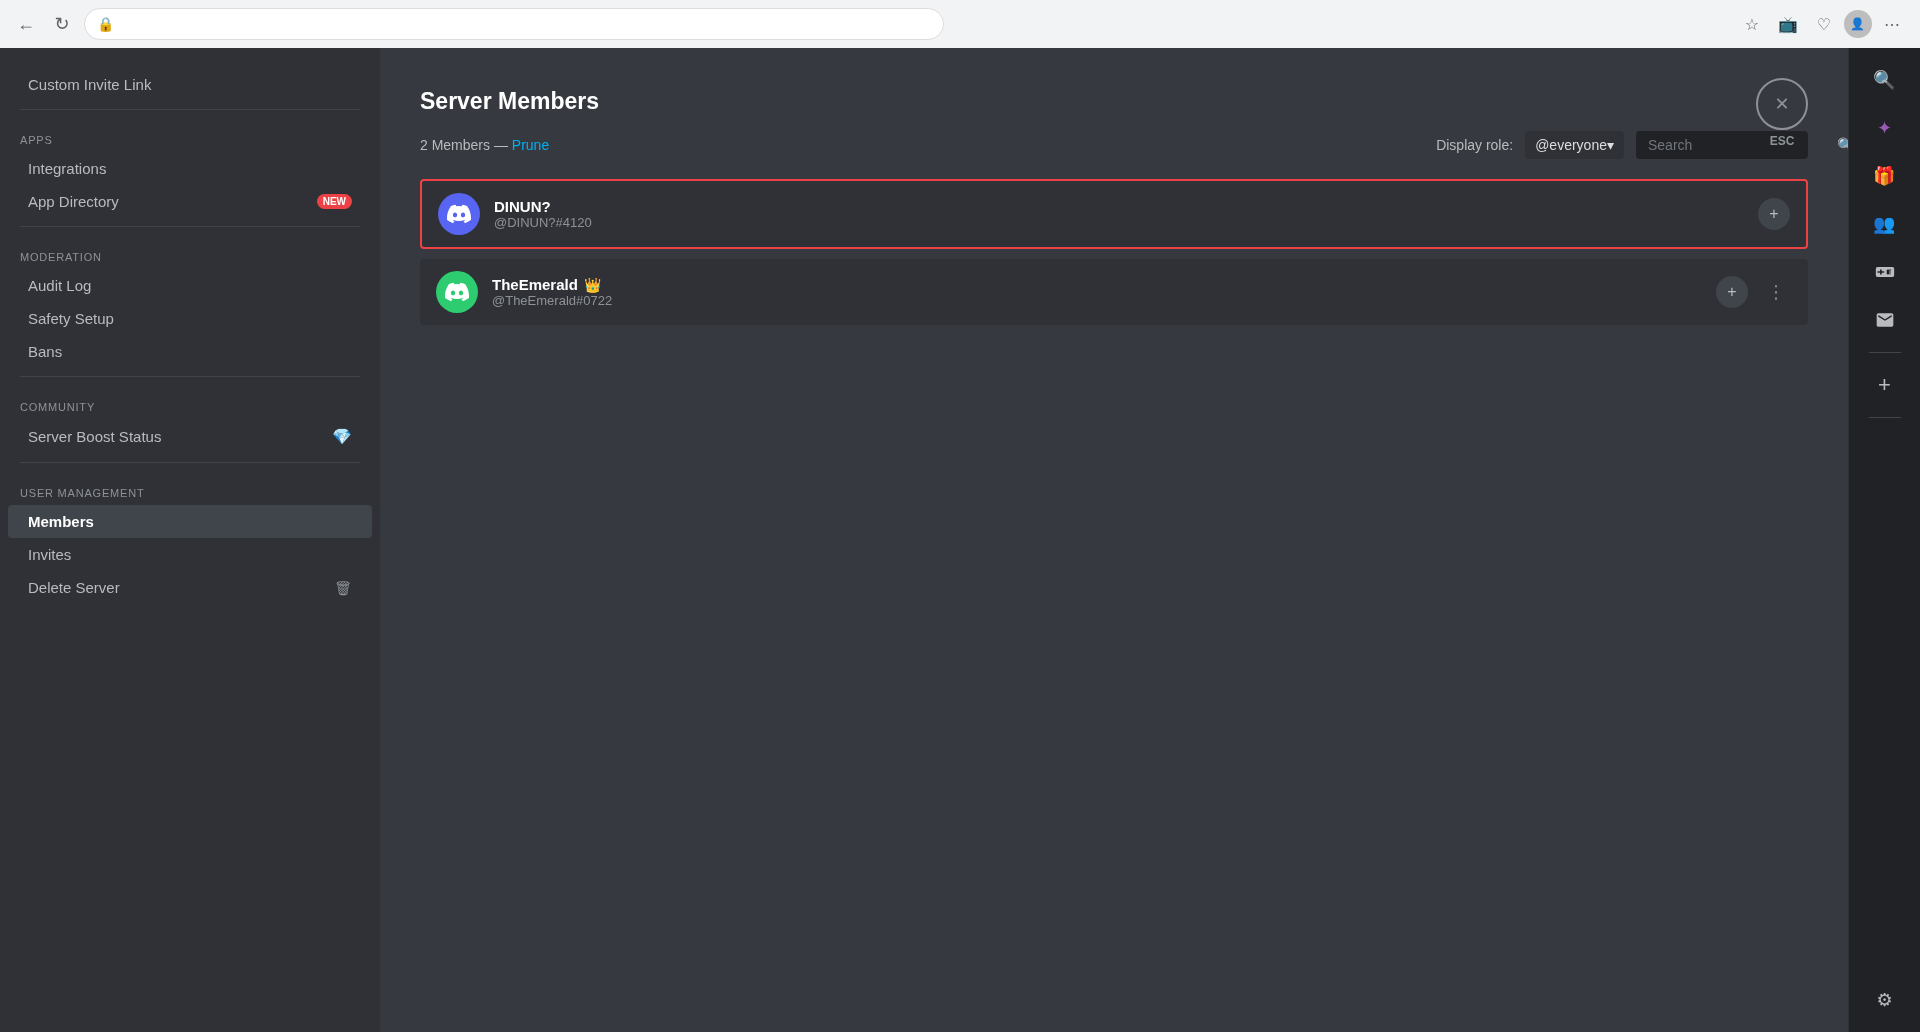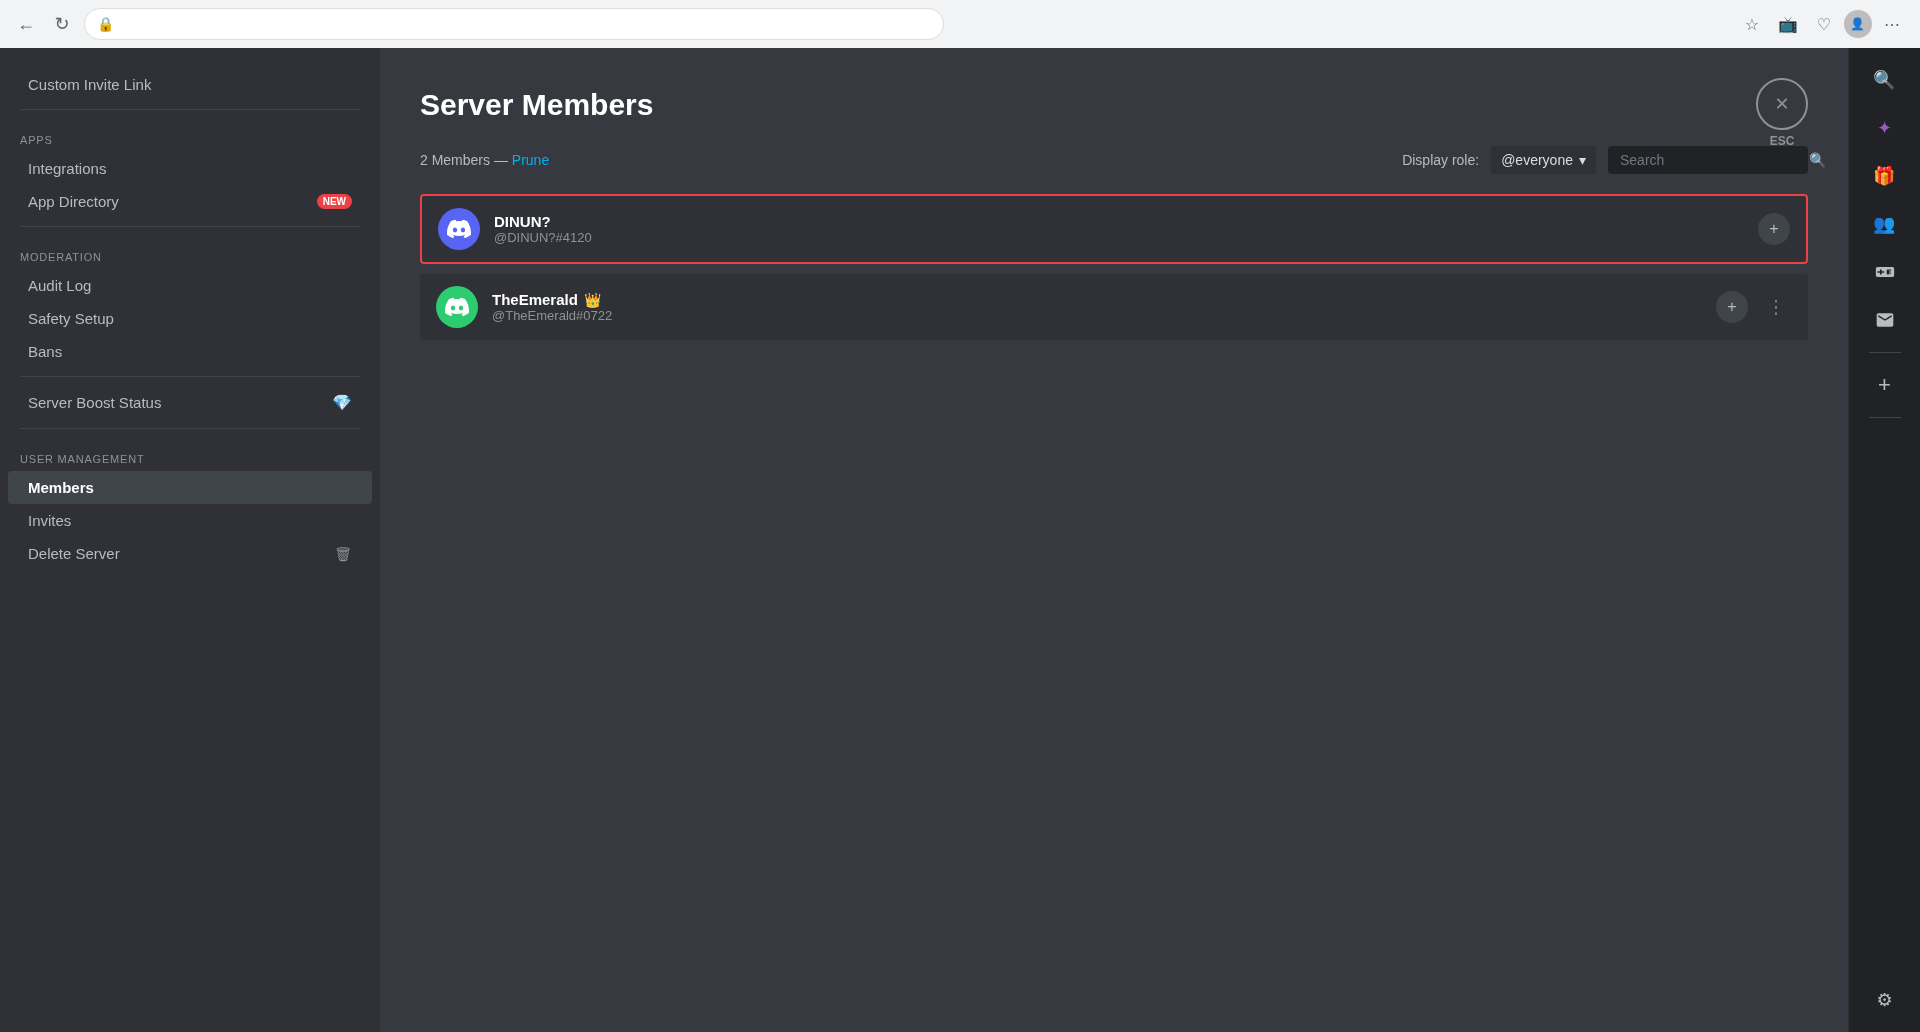--- a/index.html
+++ b/index.html
@@ -207,24 +207,24 @@
       font-size: 18px;
     }
     .esc-label {
       font-size: 12px;
       color: #8e9297;
       font-weight: 600;
     }
 
     
     .page-title {
-      font-size: 30px;
+      font-size: 23px;
       font-weight: 700;
       color: #fff;
-      margin-bottom: 24px;
+      margin-bottom: 16px;
     }
 
     
     .members-header {
       display: flex;
       align-items: center;
       justify-content: space-between;
       margin-bottom: 20px;
     }
     .members-count {
@@ -241,37 +241,36 @@
       align-items: center;
       gap: 12px;
     }
     .display-role-label {
       font-size: 14px;
       color: #b9bbbe;
     }
     .role-select {
       display: flex;
       align-items: center;
-      gap: 6px;
       background: #2f3136;
       border: none;
       border-radius: 4px;
       padding: 6px 10px;
       color: #dcddde;
       font-size: 14px;
       cursor: pointer;
     }
     .search-box {
       display: flex;
       align-items: center;
       background: #202225;
       border-radius: 4px;
       padding: 6px 12px;
       gap: 8px;
-      width: 200px;
+      width: 172px;
     }
     .search-input {
       background: transparent;
       border: none;
       outline: none;
       color: #dcddde;
       font-size: 14px;
       flex: 1;
     }
     .search-input::placeholder { color: #72767d; }
@@ -394,20 +393,21 @@
         <span>Audit Log</span>
       </div>
       <div class="sidebar-item">
         <span>Safety Setup</span>
       </div>
       <div class="sidebar-item">
         <span>Bans</span>
       </div>
       <div class="sidebar-divider"></div>
 
+      <div class="sidebar-section-label">COMMUNITY</div>
       <div class="sidebar-item">
         <span>Server Boost Status</span>
         <span class="boost-icon">💎</span>
       </div>
       <div class="sidebar-divider"></div>
 
       <div class="sidebar-section-label">USER MANAGEMENT</div>
       <div class="sidebar-item active">
         <span>Members</span>
       </div>

